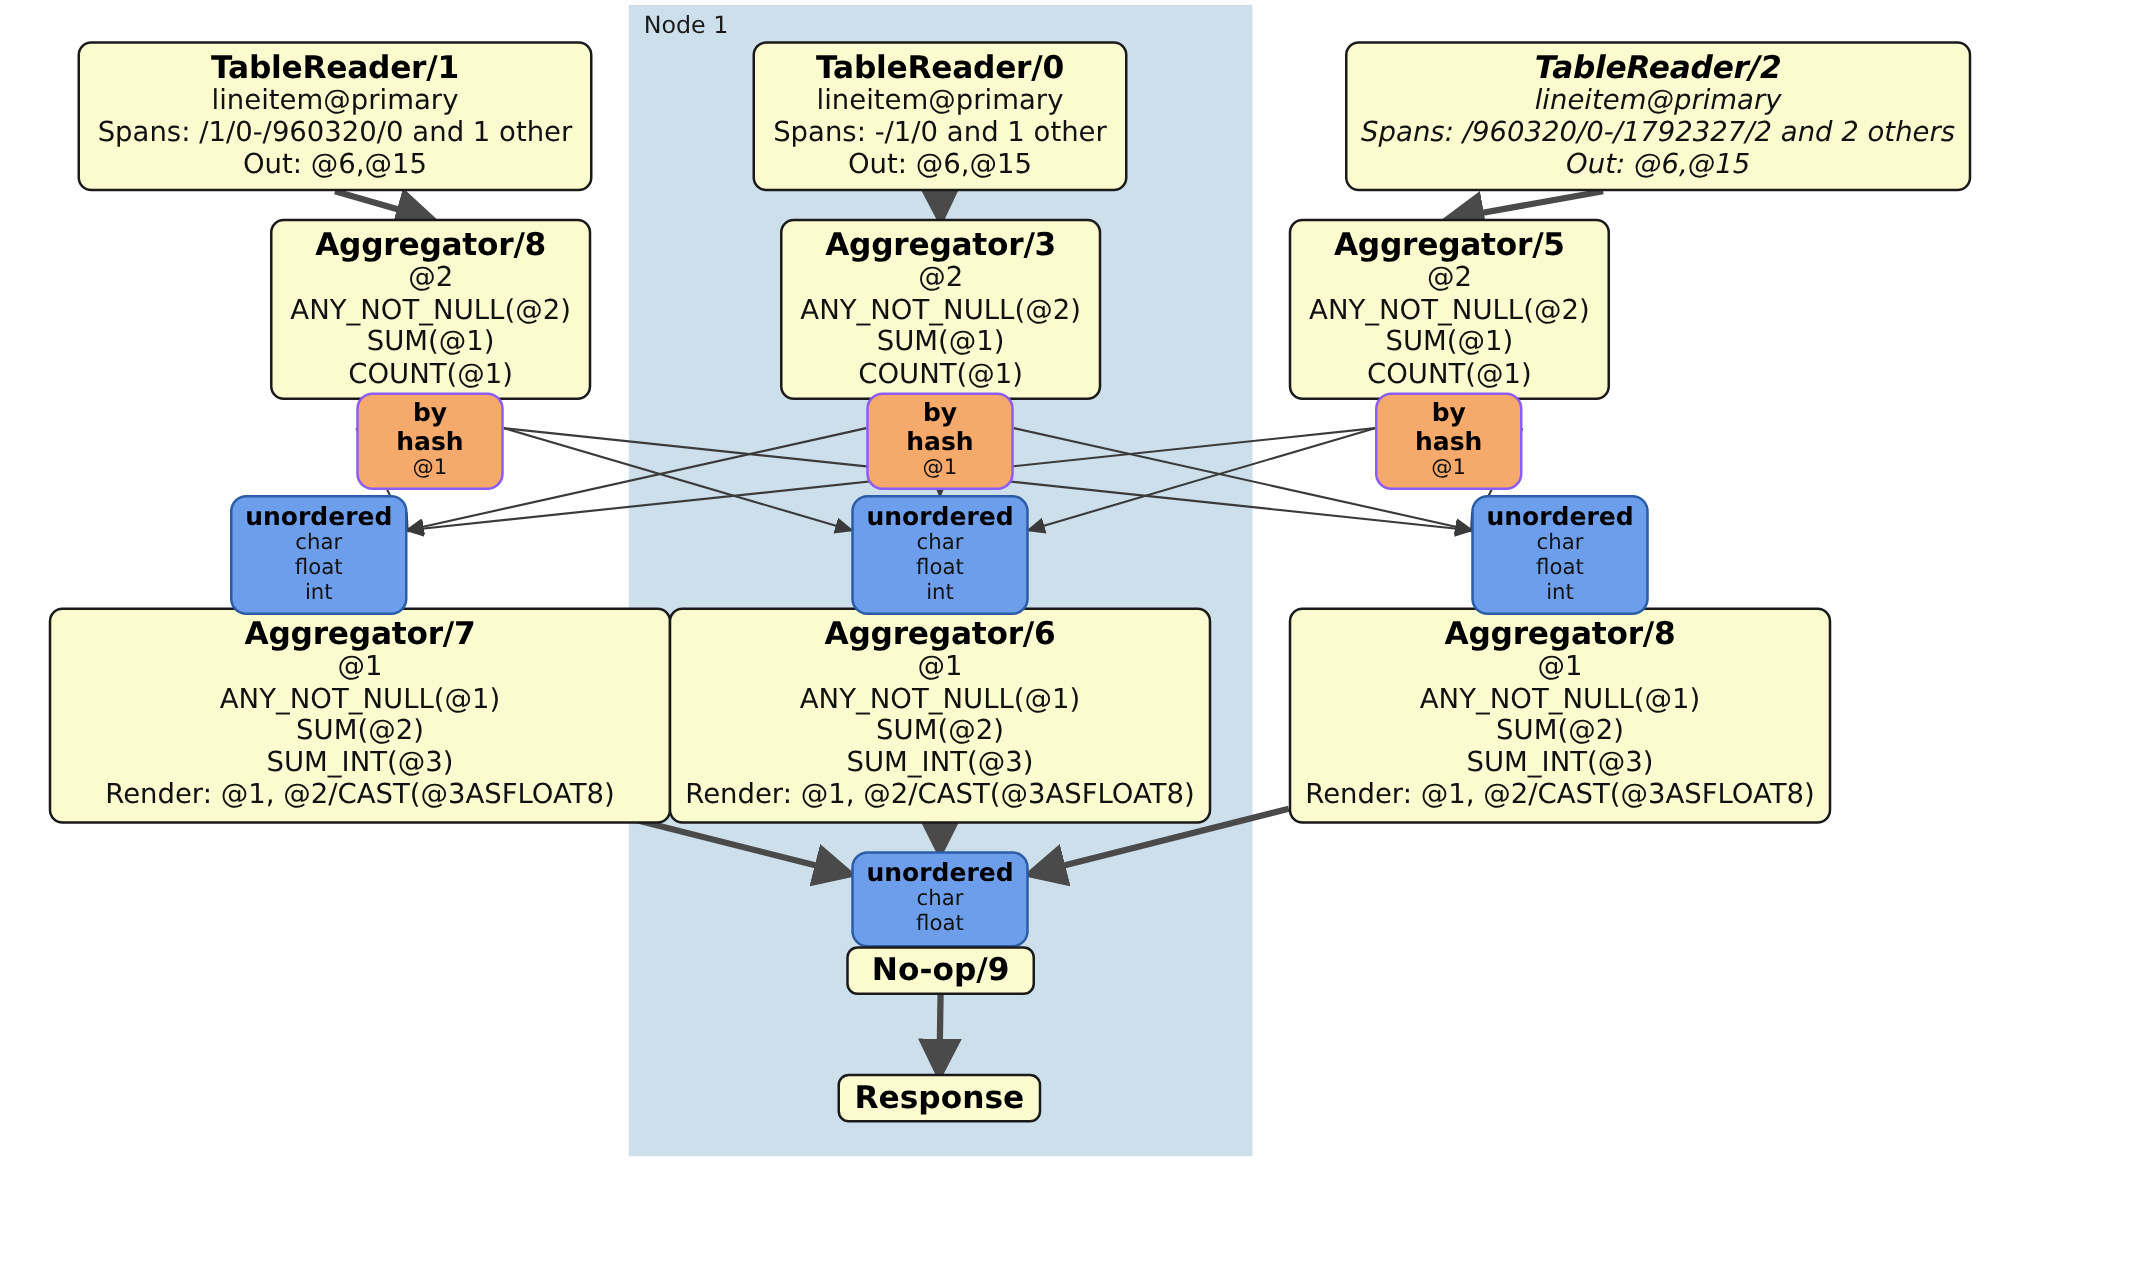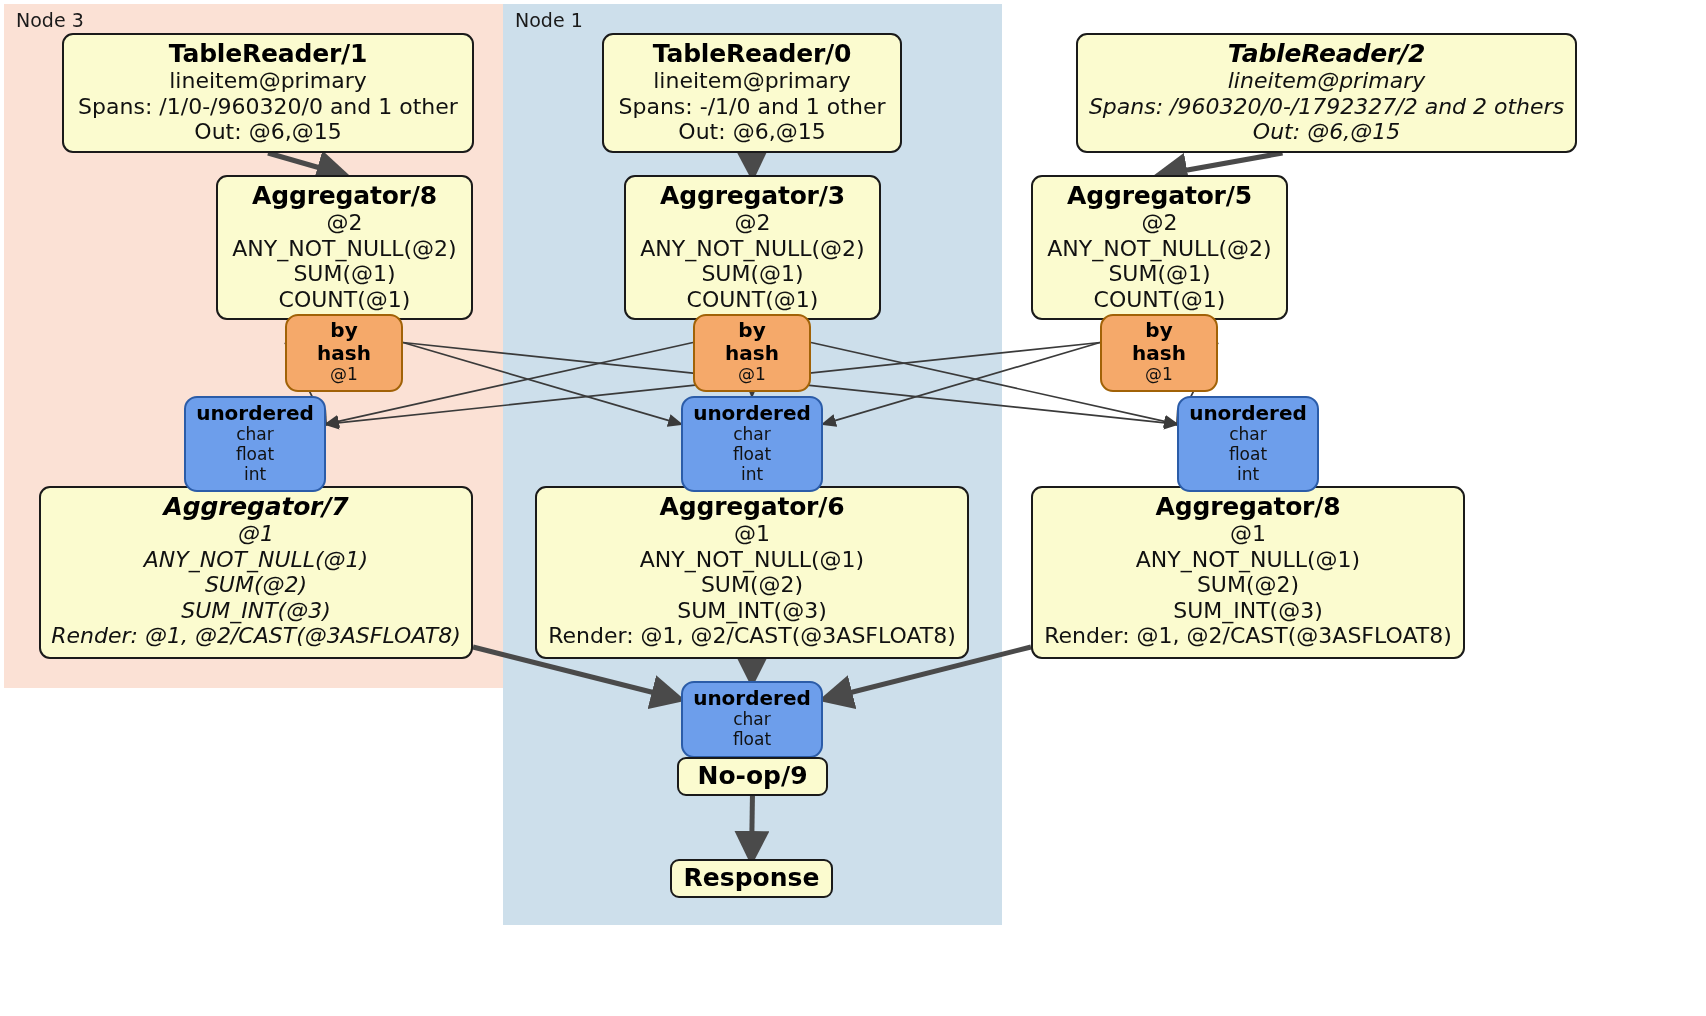--- a/index.html
+++ b/index.html
@@ -28,21 +28,21 @@
     text-align:center;line-height:1.16;
   }
   .proc{
     background:#fbfbcf;border-radius:11px;
     padding:4px 10px 6px 10px;
   }
   .proc .ttl{font-weight:bold;font-size:25px;letter-spacing:-0.2px;color:#000;}
   .proc .ln{font-size:22px;color:#111;white-space:nowrap;}
 
   .router{
-    background:#f5a96a;border-radius:13px;border:2px solid #a16207;
+    background:#f5a96a;border-radius:13px;border:2px solid #8b5cf6;
     padding:3px 14px 5px 14px;
   }
   .router .ttl{font-weight:bold;font-size:20px;color:#000;}
   .router .ln{font-size:17px;color:#111;}
 
   .sync{
     background:#6d9eeb;border-radius:13px;border:2px solid #2b5ca8;
     padding:4px 14px 6px 14px;
   }
   .sync .ttl{font-weight:bold;font-size:20px;color:#000;}
@@ -52,23 +52,20 @@
     background:#fbfbcf;border-radius:9px;border:2px solid #1a1a1a;
     padding:2px 12px 4px 12px;
   }
   .small-proc .ttl{font-weight:bold;font-size:25px;color:#000;}
 </style>
 </head>
 <body>
 
 <div id="stage">
 
-  <div class="node-region" id="region-node3" style="left: 4px; top: 4px; width: 499px; height: 684px; background: rgb(251, 225, 213);">
-    <span class="node-label">Node 3</span>
-  </div>
   <div class="node-region" id="region-node1" style="left: 503px; top: 4px; width: 499px; height: 921px; background: rgb(205, 223, 235);">
     <span class="node-label">Node 1</span>
   </div>
 
   <svg id="edges" viewBox="0 0 1706 1016">
     <defs>
       <marker id="ah-thick" markerWidth="7" markerHeight="7" refX="5.6" refY="3.5" orient="auto" markerUnits="strokeWidth">
         <path d="M0,0 L7,3.5 L0,7 z" fill="#4a4a4a"></path>
       </marker>
       <marker id="ah-thin" markerWidth="9" markerHeight="9" refX="7.6" refY="4.5" orient="auto" markerUnits="strokeWidth">
@@ -128,21 +125,21 @@
         <div class="ln">SUM(@1)</div>
         <div class="ln">COUNT(@1)</div>
       </div>
       <div class="box proc" style="left: 1031px; top: 175px; width: 257px; min-height: 143px;">
         <div class="ttl">Aggregator/5</div>
         <div class="ln">@2</div>
         <div class="ln">ANY_NOT_NULL(@2)</div>
         <div class="ln">SUM(@1)</div>
         <div class="ln">COUNT(@1)</div>
       </div>
-      <div class="box proc" style="left: 39px; top: 486px; width: 434px; min-height: 173px; font-style: italic;">
+      <div class="box proc" style="left: 39px; top: 486px; width: 498px; min-height: 173px;">
         <div class="ttl">Aggregator/7</div>
         <div class="ln">@1</div>
         <div class="ln">ANY_NOT_NULL(@1)</div>
         <div class="ln">SUM(@2)</div>
         <div class="ln">SUM_INT(@3)</div>
         <div class="ln">Render: @1, @2/CAST(@3ASFLOAT8)</div>
       </div>
       <div class="box proc" style="left: 535px; top: 486px; width: 434px; min-height: 173px;">
         <div class="ttl">Aggregator/6</div>
         <div class="ln">@1</div>

